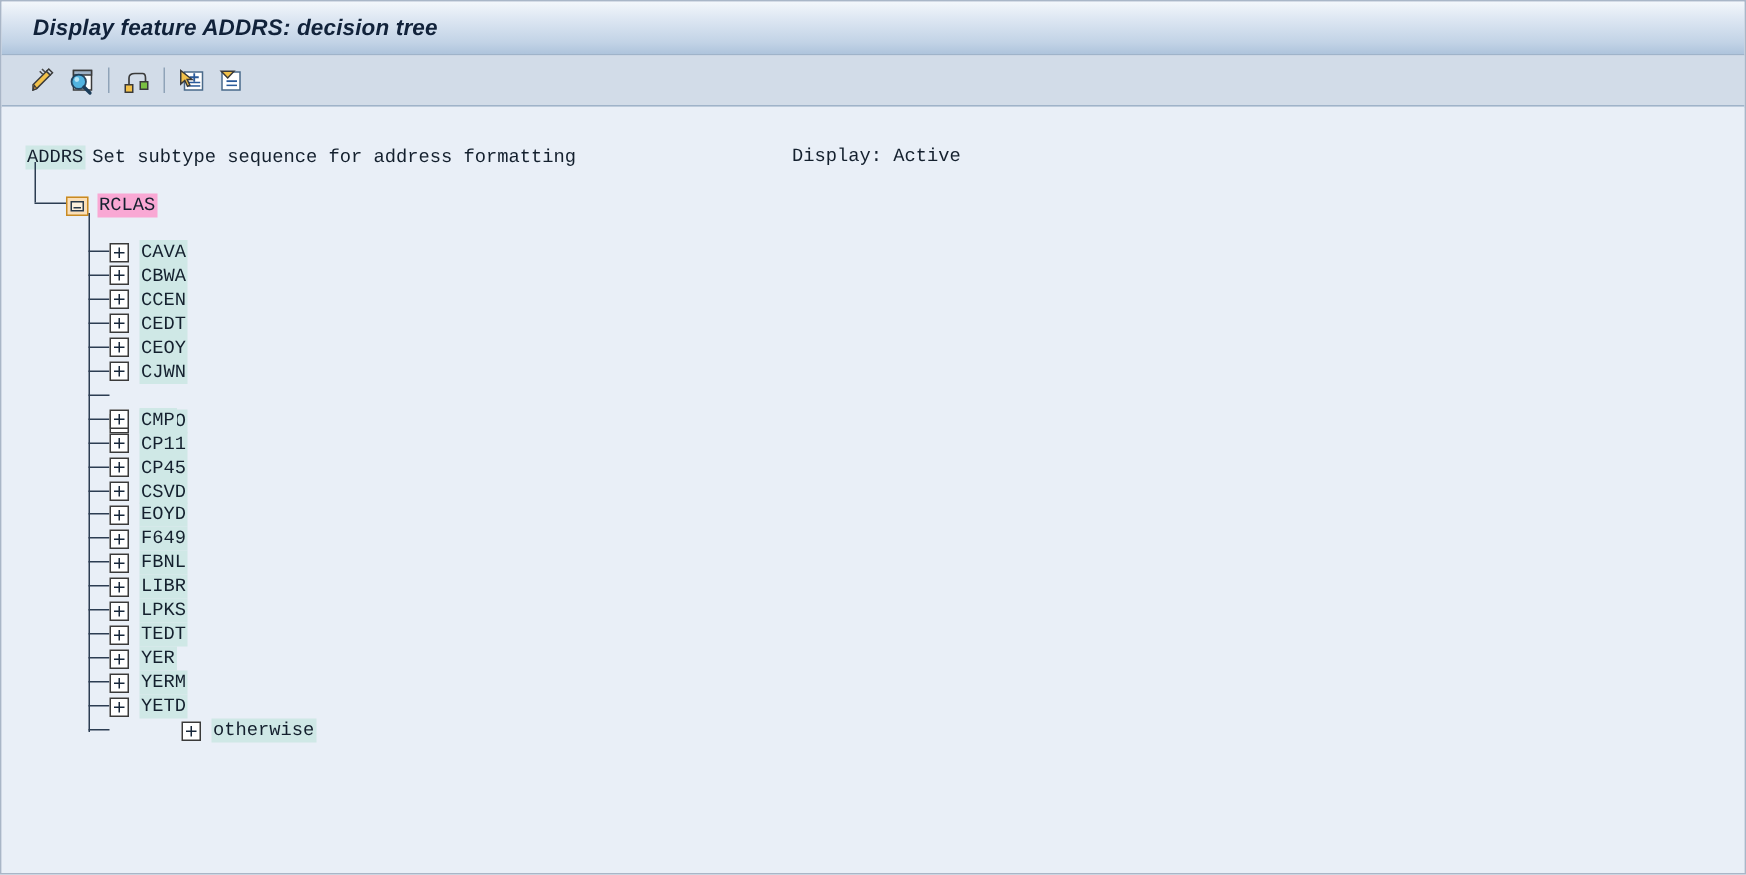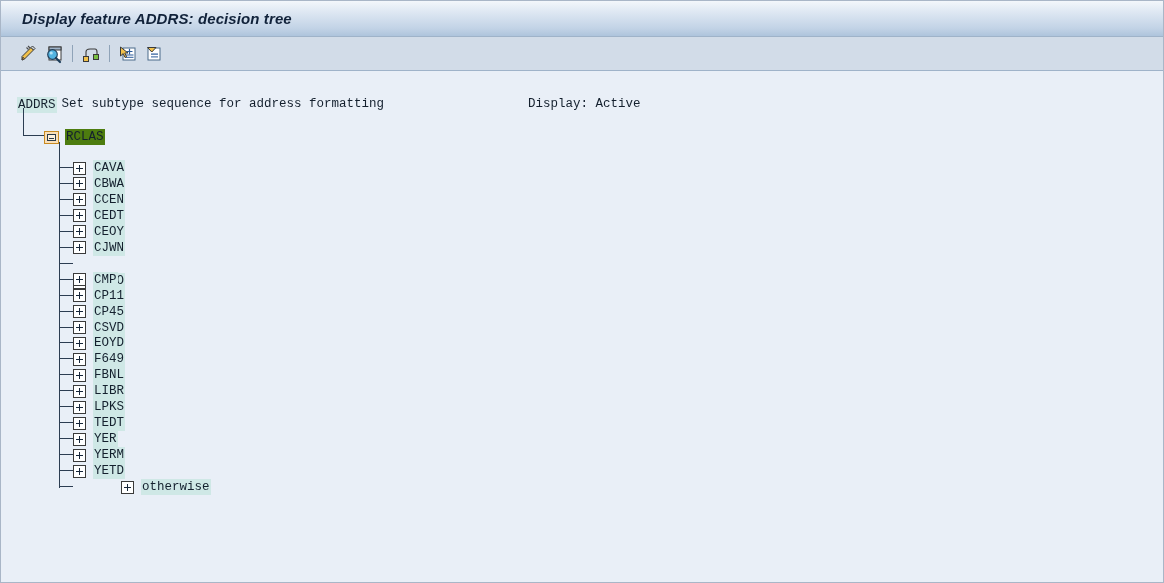--- a/index.html
+++ b/index.html
@@ -113,29 +113,29 @@
     color: #14202e;
     white-space: pre;
   }
 
   
   .root-row {
     position: absolute;
     left: 16px;
     top: 25px;
     display: flex;
-    align-items: flex-start;
+    align-items: center;
     white-space: nowrap;
   }
   .hl-cyan {
     background: #cfe8e6;
     padding: 1px 1px 1px 1px;
   }
   .hl-orange {
-    background: #4d7c0f;
+    background: #f9a8d4;
     padding: 1px 1px 1px 1px;
   }
   .root-desc { margin-left: 5px; }
 
   .status-text {
     position: absolute;
     left: 527px;
     top: 25px;
   }
 

